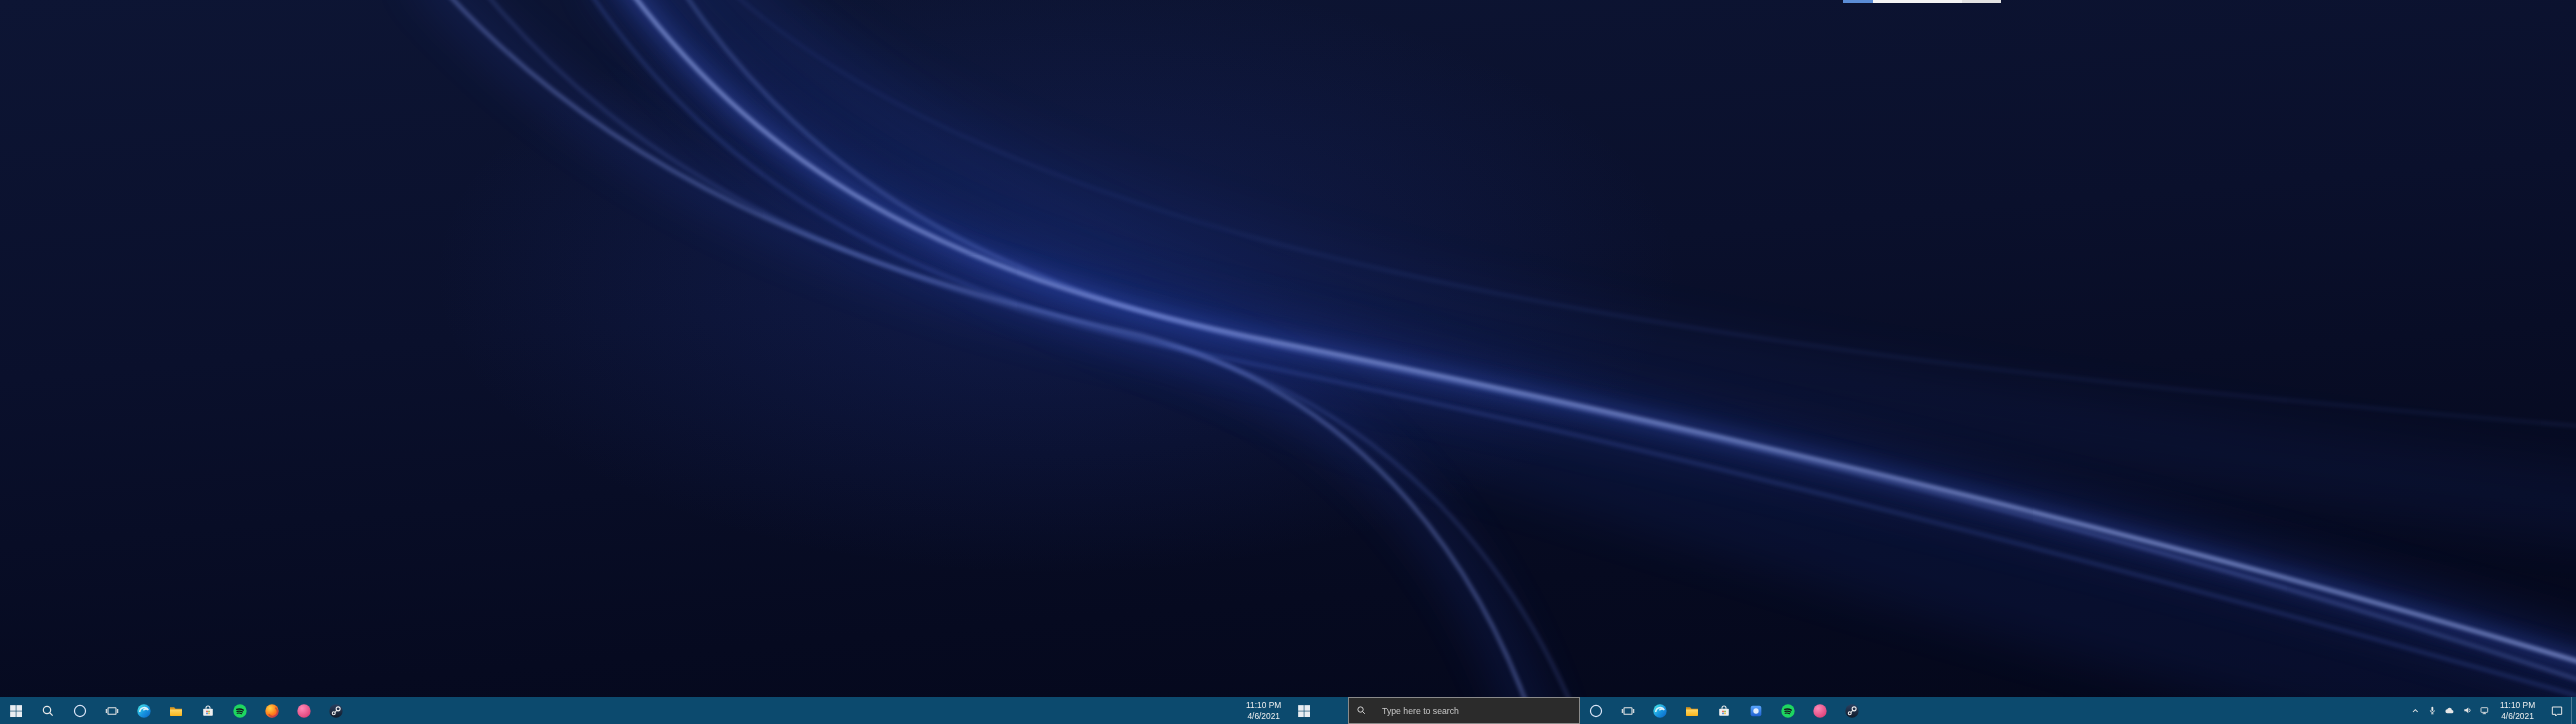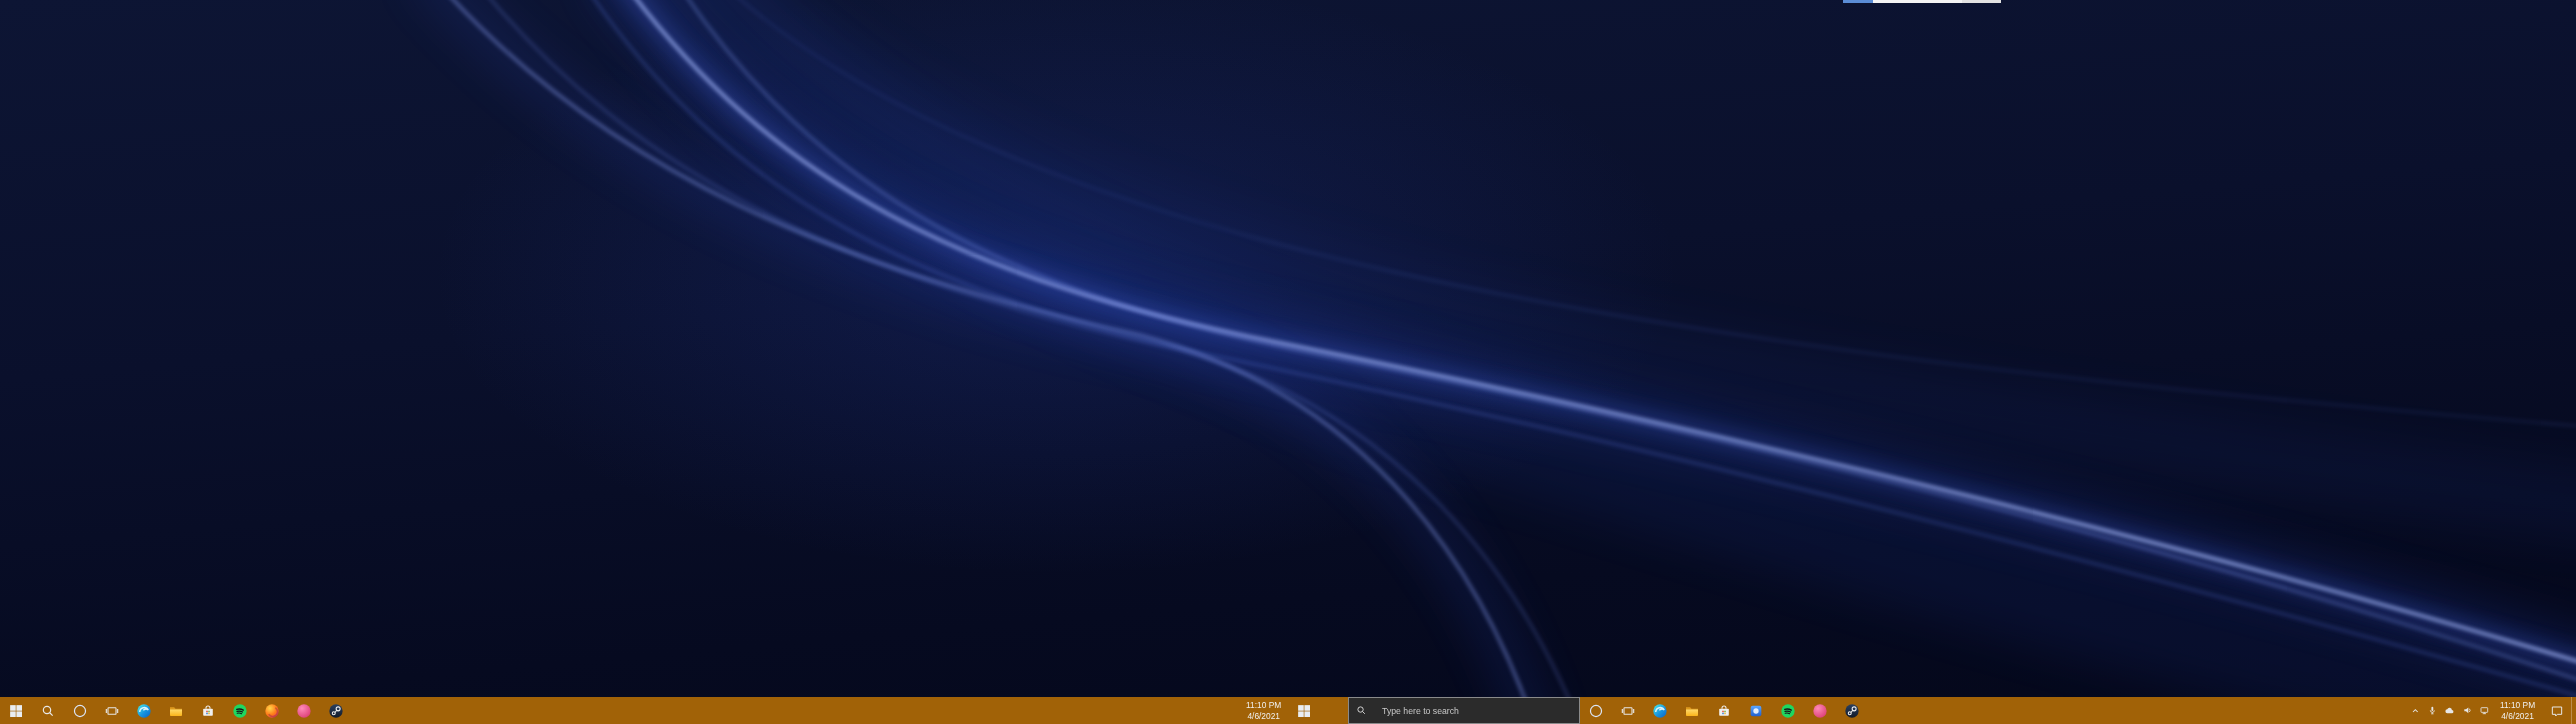--- a/index.html
+++ b/index.html
@@ -27,21 +27,21 @@
     position:absolute; top:0; left:1843px; width:158px; height:3.4px;
     display:flex; background:#f4f4f4;
   }
   .sliver .accent { width:29.5px; height:100%; background:#5b8dd6; }
   .sliver .body   { flex:1; background:#f4f4f4; }
   .sliver .tail   { width:39px; background:#e2e2e2; }
 
   
   .taskbar {
     position:absolute; bottom:0; left:0; width:2576px; height:27px;
-    background:#a16207; display:flex; color:#eaeaea;
+    background:#0c4a6e; display:flex; color:#eaeaea;
   }
   .tb-half { width:1288px; display:flex; align-items:stretch; }
   .tb-btn {
     width:32px; height:27px; display:flex; align-items:center; justify-content:center;
     flex:0 0 auto;
   }
   .tb-spacer { flex:1; }
   .ic   { width:16px; height:16px; display:block; }
   .ic-s { width:10.7px; height:10.7px; display:block; }
 

